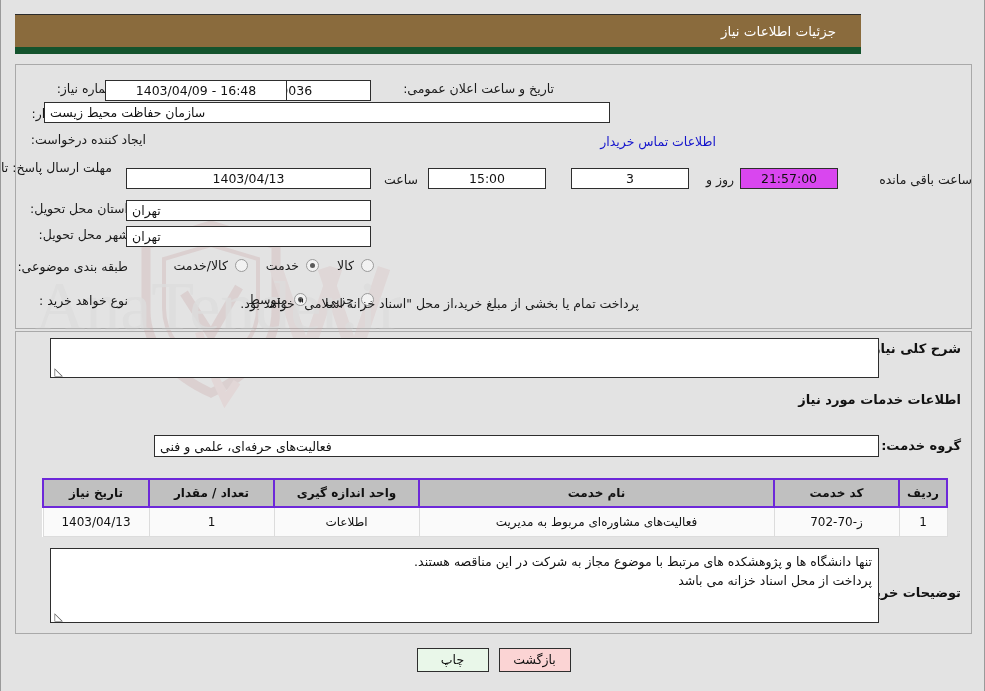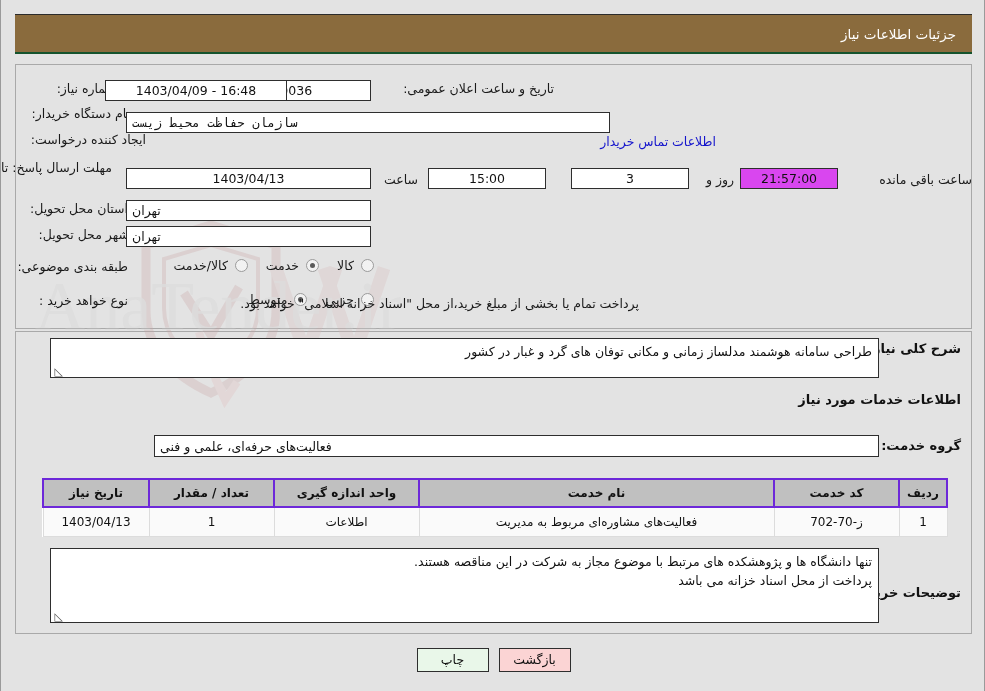--- a/index.html
+++ b/index.html
@@ -27,31 +27,31 @@
     width: 985px; height: 691px;
     pointer-events: none;
     z-index: 5;
     opacity: .30;
   }
 
   
   .title-bar {
     position: absolute;
     left: 14px; top: 14px;
-    width: 957px; height: 40px;
+    width: 846px; height: 40px;
     background: #8a6b3d;
     border-top: 1px solid #2b2b2b;
-    border-bottom: 2px solid #14532d;
+    border-bottom: 7px solid #14532d;
     box-sizing: border-box;
     color: #ffffff;
     font-size: 13.5px;
     display: flex;
     align-items: center;
     justify-content: flex-start;
-    padding-right: 16px;
+    padding-right: 25px;
     z-index: 3;
   }
 
   
   .panel {
     position: absolute;
     background: #e3e3e3;
     border: 1px solid #a9a9a9;
     box-sizing: border-box;
     z-index: 2;
@@ -256,21 +256,21 @@
   <div class="fld center" style="position:absolute; right:613px; top:80px; width:245px; z-index:6;">1103003072000036</div>
 
   <div class="frow" style="right:430px; top:80px;">
     <span class="lbl">تاریخ و ساعت اعلان عمومی:</span>
   </div>
   <div class="fld center" style="position:absolute; left:104px; top:80px; width:182px; z-index:6;">16:48 - 1403/04/09</div>
 
   <div class="frow" style="right:854px; top:105px;">
     <span class="lbl">نام دستگاه خریدار:</span>
   </div>
-  <div class="fld right" style="position:absolute; right:374px; top:112px; width:484px; z-index:6;font-family:Liberation Mono, monospace;">سازمان حفاظت محیط زیست</div>
+  <div class="fld right" style="position:absolute; right:374px; top:102px; width:566px; z-index:6;">سازمان حفاظت محیط زیست</div>
 
   <div class="frow" style="right:838px; top:131px;">
     <span class="lbl">ایجاد کننده درخواست:</span>
   </div>
   <a class="link" style="position:absolute; right:268px; top:134px; z-index:7;">اطلاعات تماس خریدار</a>
 
   <div class="frow" style="right:872px; top:160px; width:80px; justify-content:flex-start;">
     <span class="lbl two-line" style="text-align:right;">مهلت ارسال پاسخ: تا تاریخ:</span>
   </div>
   <div class="fld center" style="position:absolute; right:613px; top:168px; width:245px; z-index:6;">1403/04/13</div>
@@ -311,21 +311,20 @@
     <span class="radio-label">جزیی</span>
     <span class="radio on" id="prc-r1"></span>
     <span class="radio-label">متوسط</span>
   </div>
   <span class="note-text" style="position:absolute; right:345px; top:296px; z-index:6;">پرداخت تمام یا بخشی از مبلغ خرید،از محل "اسناد خزانه اسلامی" خواهد بود.</span>
 
   <div class="panel" id="panel-bottom"></div>
 
   <span class="bold-lbl" style="position:absolute; right:23px; top:341px; z-index:6;">شرح کلی نیاز:</span>
   <div class="ta" style="position:absolute; right:105px; top:338px; width:829px; height:40px; z-index:6;">
-    <span>طراحی سامانه هوشمند مدلساز زمانی و مکانی توفان های گرد و غبار در کشور</span>
     <span class="grip">◺</span>
   </div>
 
   <div class="section-head" style="right:23px; top:392px;">اطلاعات خدمات مورد نیاز</div>
 
   <span class="bold-lbl" style="position:absolute; right:23px; top:438px; z-index:6;">گروه خدمت:</span>
   <div class="fld right" style="position:absolute; right:105px; top:435px; width:725px; height:22px; z-index:6;">فعالیت‌های حرفه‌ای، علمی و فنی</div>
 
   <table id="goods-table">
     <colgroup>

